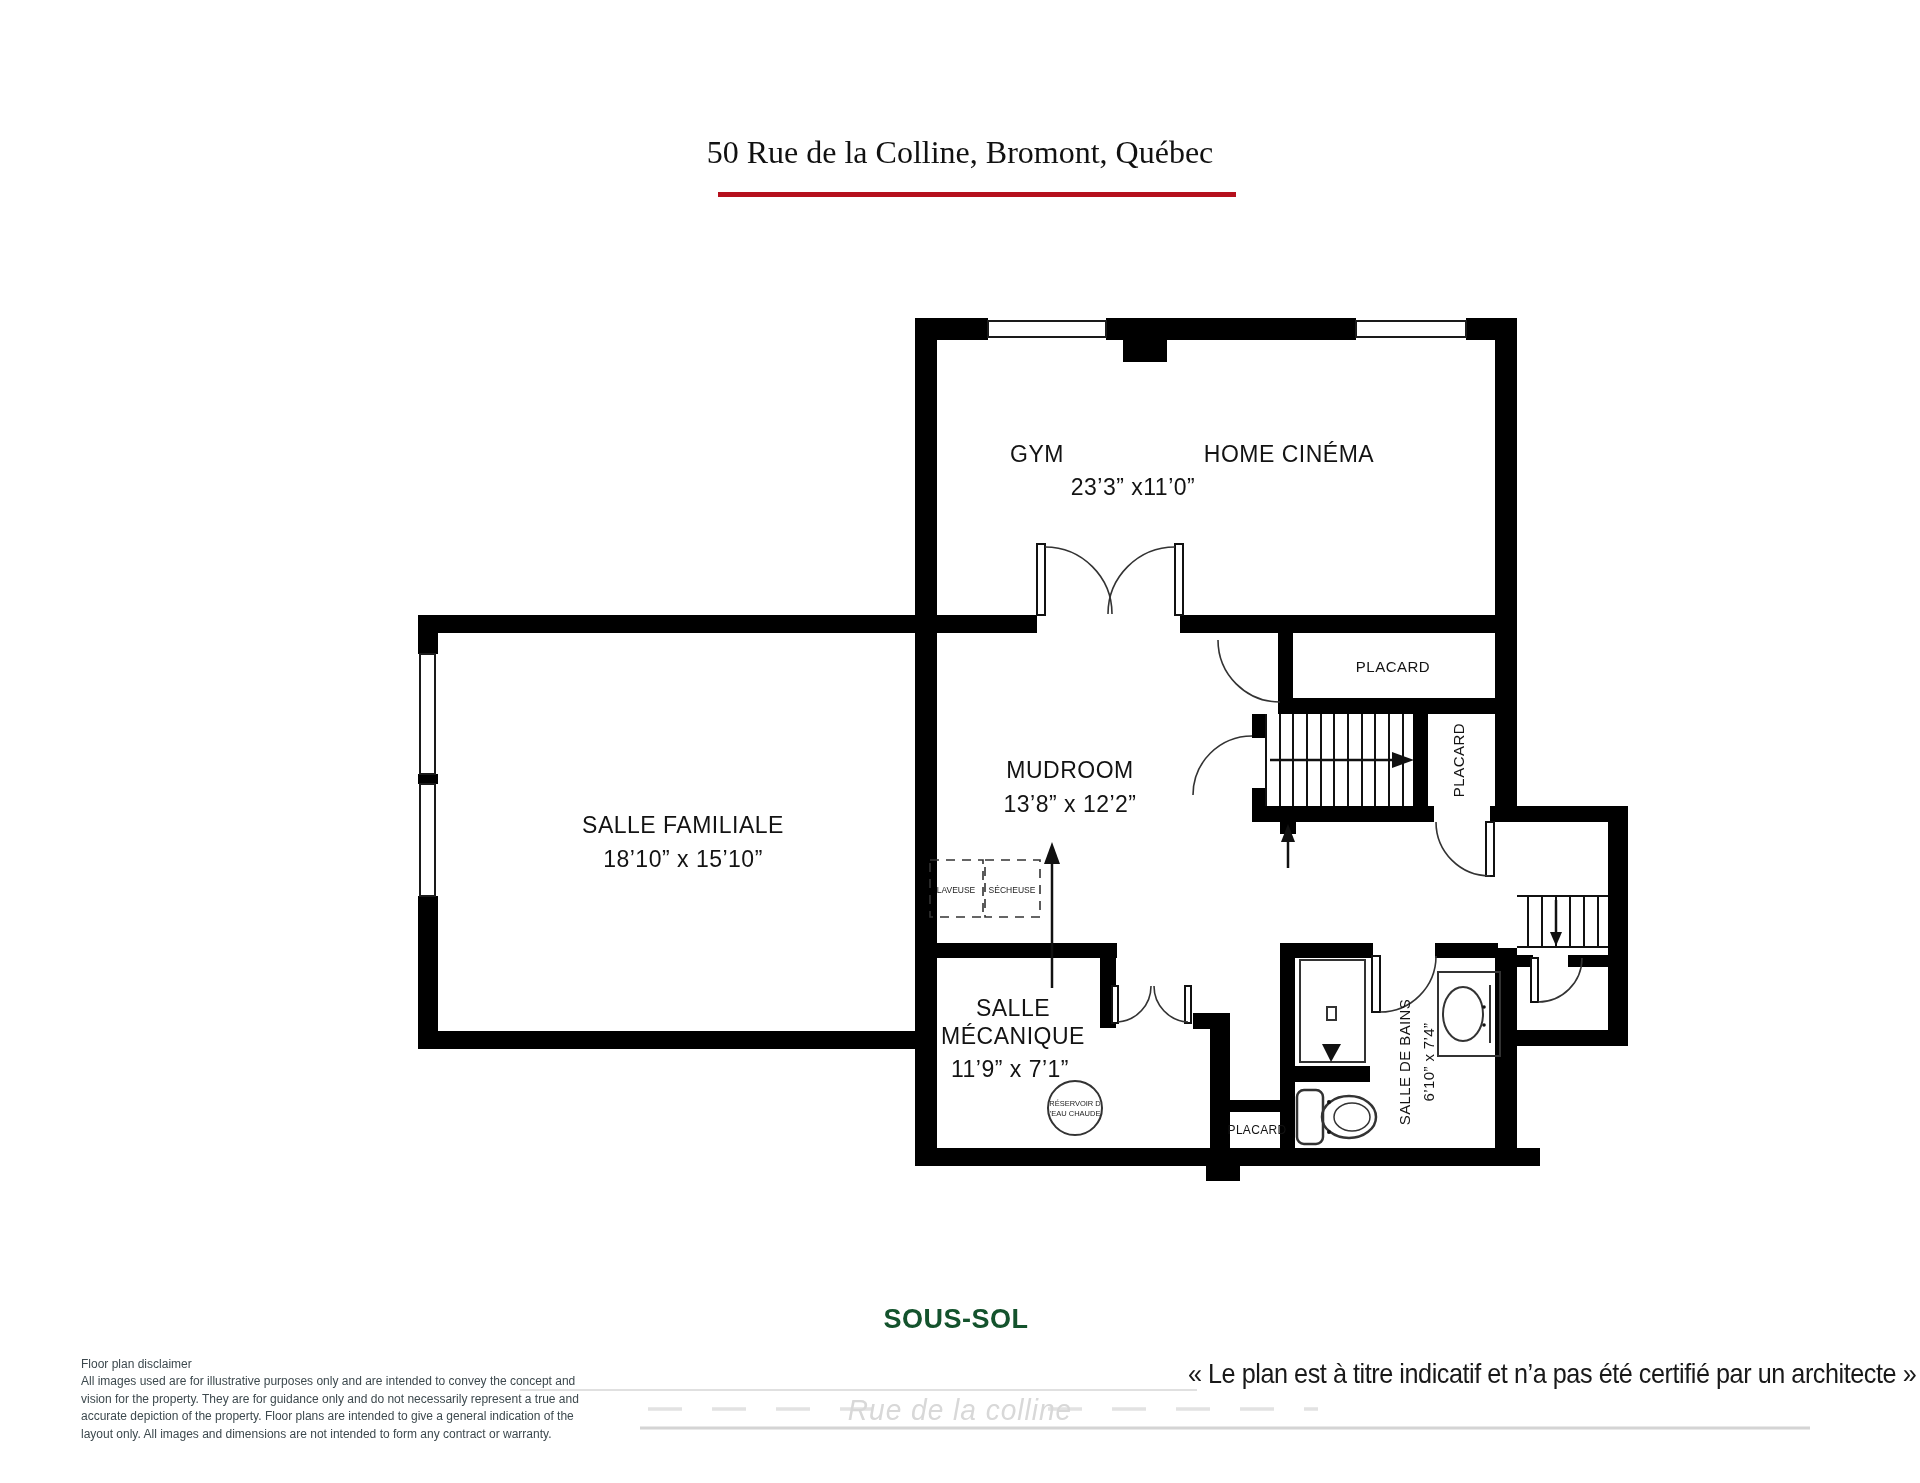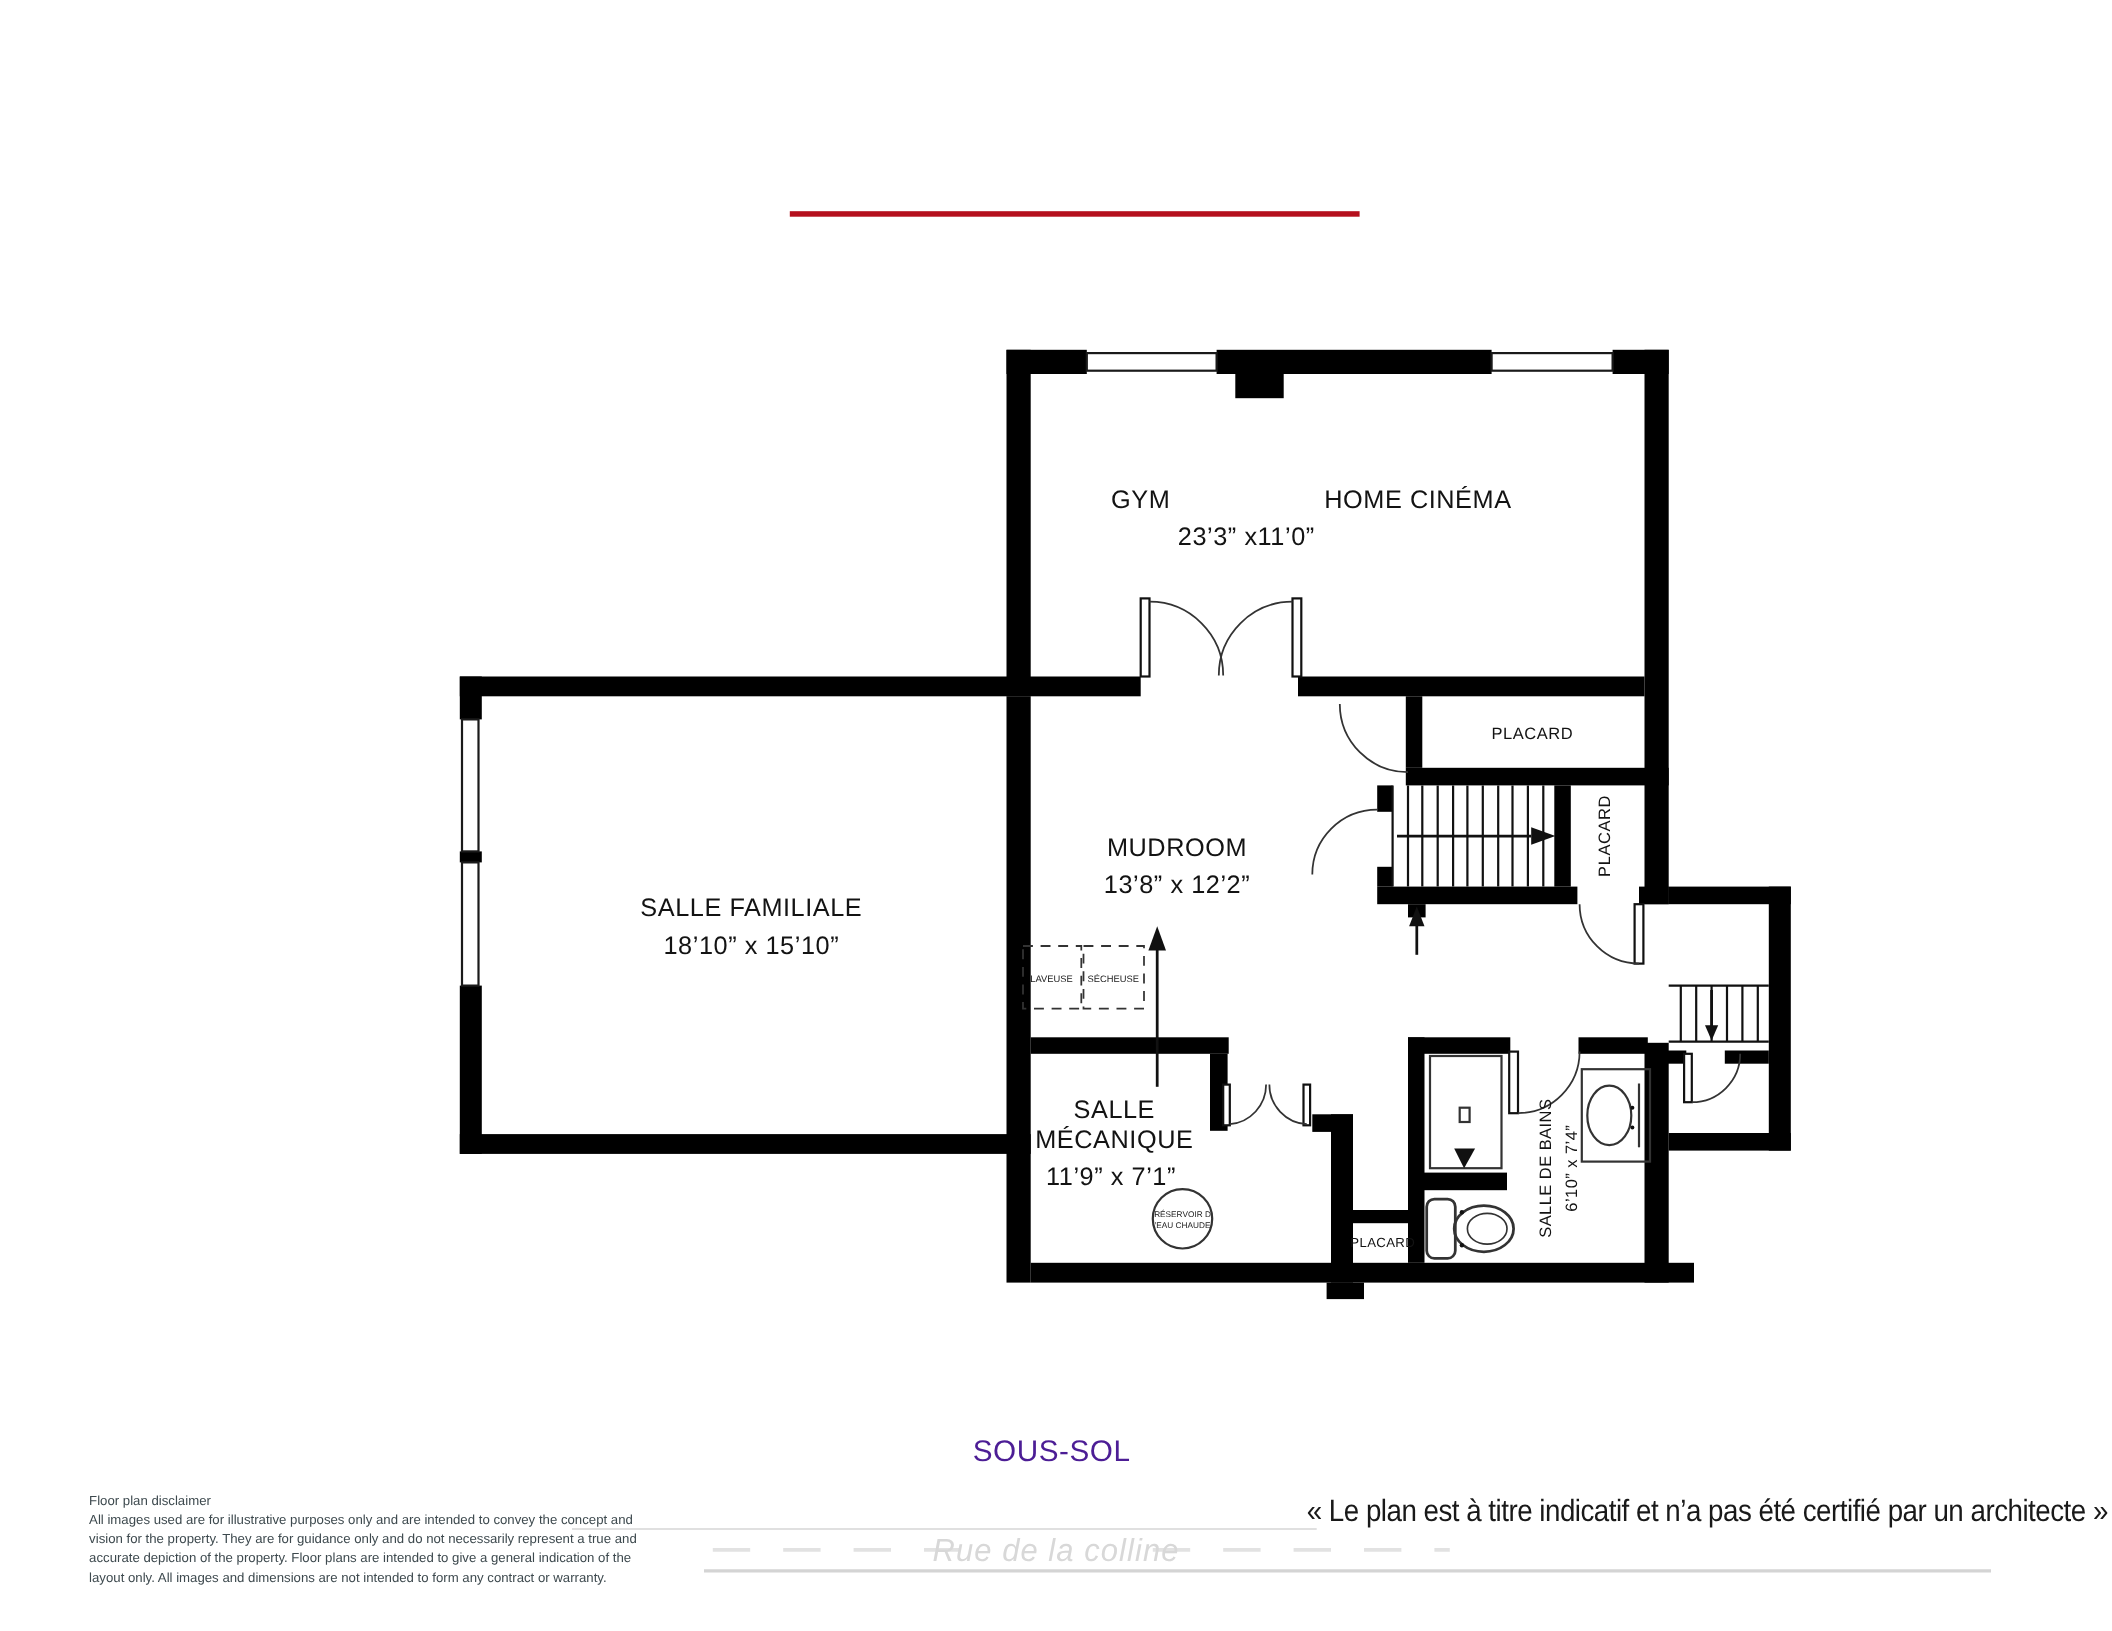--- a/index.html
+++ b/index.html
@@ -12,33 +12,34 @@
   .plan-svg{left:0;top:0;width:1920px;height:1483px;}
   svg{font-family:"Liberation Sans",sans-serif;}
   .room-label{font-size:23px;fill:#131313;letter-spacing:.5px;}
   .room-dims{font-size:23px;fill:#131313;letter-spacing:.5px;}
   .closet-label{font-size:15px;fill:#131313;letter-spacing:.5px;}
   .tiny-label{font-size:8.5px;fill:#222;}
   .micro-label{font-size:7.5px;fill:#222;}
   .small-label{font-size:12px;fill:#131313;letter-spacing:.3px;}
   .bath-label{font-size:15px;fill:#131313;letter-spacing:.4px;}
   .mid{text-anchor:middle;}
-  .sous-sol{left:0;top:1304px;width:1912px;text-align:center;font-size:27px;font-weight:normal;
-            color:#4c1d95;letter-spacing:.5px;}
+  .sous-sol{left:0;top:1304px;width:1912px;text-align:center;font-size:27px;font-weight:bold;
+            color:#14532d;letter-spacing:.5px;}
   .note{right:4px;top:1358px;font-size:28px;color:#191919;letter-spacing:-.5px;white-space:nowrap;
         transform:scaleX(.9);transform-origin:100% 50%;}
   .street-name{left:0;top:1394px;width:1920px;text-align:center;font-size:29px;font-style:italic;
                color:#d8d8d8;letter-spacing:1px;transform:scaleX(.97);}
   .disclaimer{left:50px;top:1356px;width:517px;font-size:12px;line-height:17.4px;color:#3d494e;margin-left:31px;}
 </style>
 </head>
 <body>
 
 <div class="page">
 
+  <div class="abs title">50 Rue de la Colline, Bromont, Québec</div>
   <div class="abs title-underline" style="background:#b5101d;"></div>
 
   <svg class="abs plan-svg" viewBox="0 0 1920 1483" xmlns="http://www.w3.org/2000/svg">
 
     <g fill="#000">
       <rect x="915" y="318" width="602" height="22"></rect>
       <rect x="1123" y="340" width="44" height="22"></rect>
       <rect x="915" y="318" width="22" height="315"></rect>
       <rect x="1495" y="318" width="22" height="504"></rect>
       <rect x="418" y="615" width="619" height="18"></rect>

